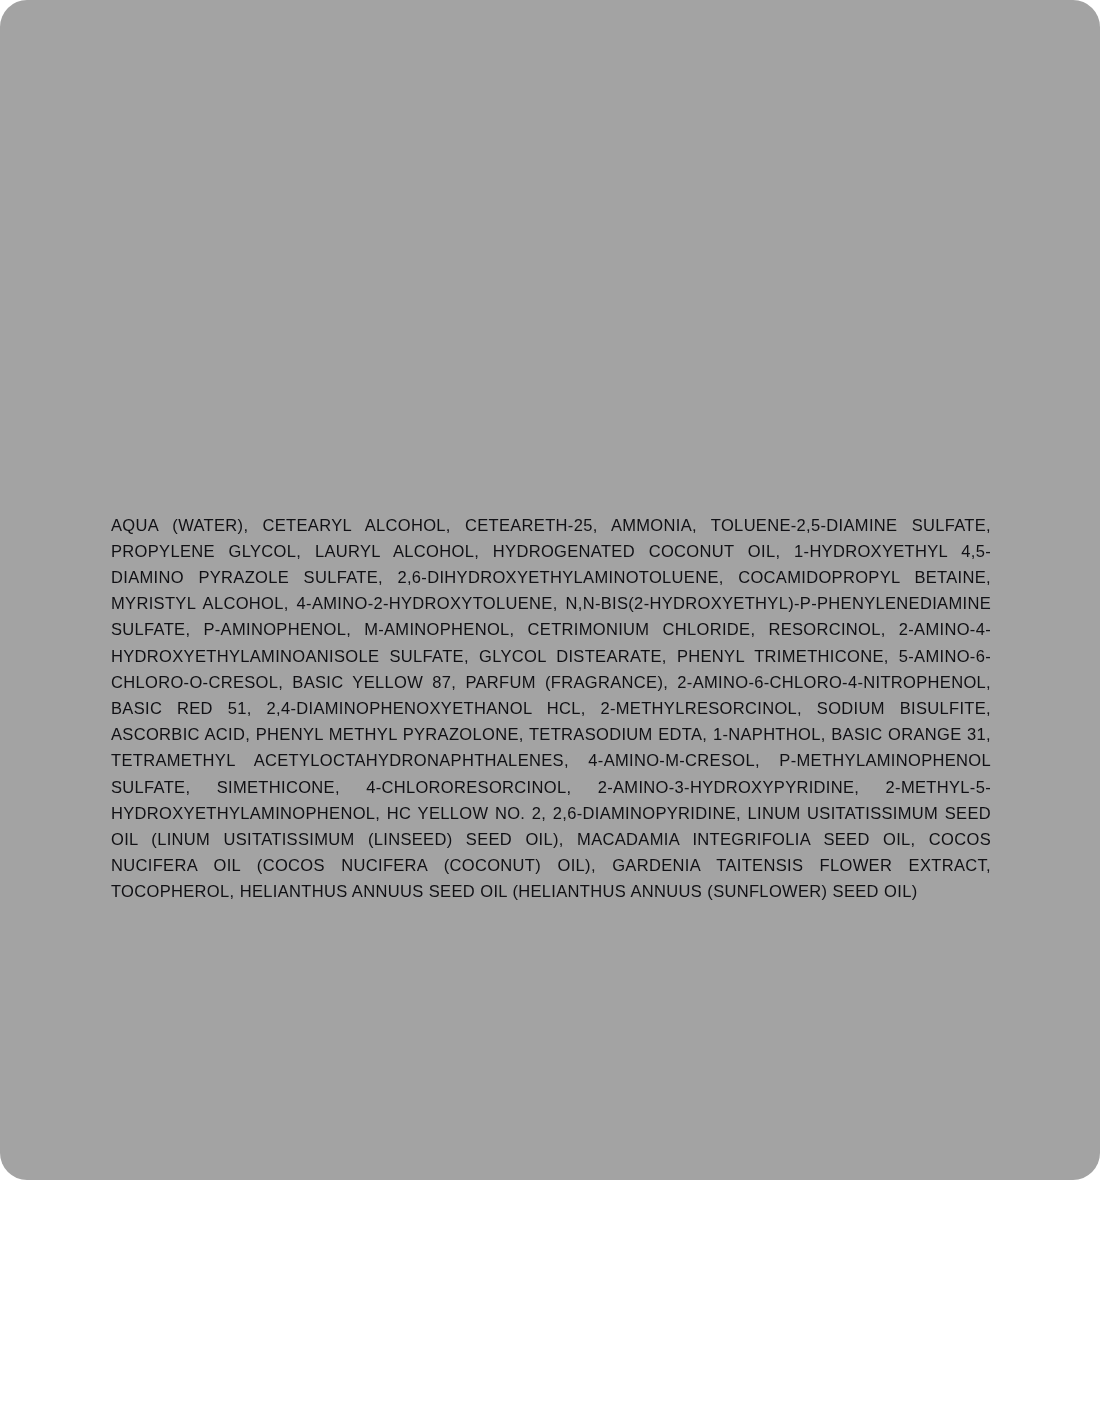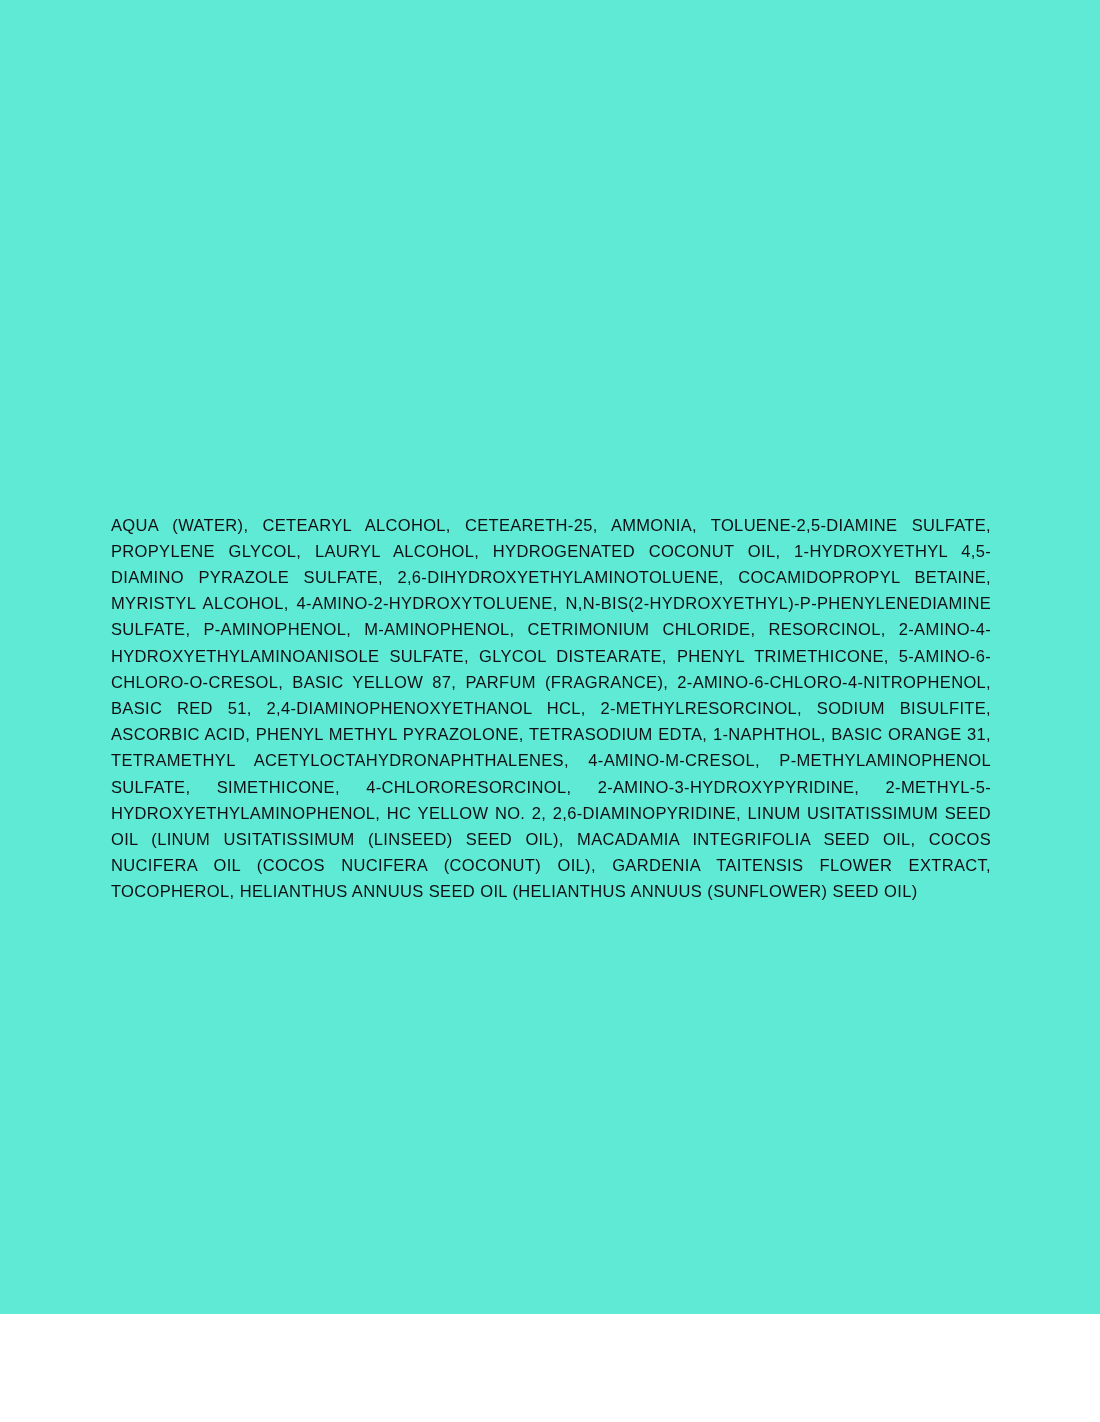--- a/index.html
+++ b/index.html
@@ -13,22 +13,23 @@
     font-family: "Liberation Sans", sans-serif;
     color: #000000;
     position: relative;
     overflow: hidden;
   }
   .page {
     position: absolute;
     left: 0;
     top: 0;
     width: 1100px;
-    height: 1314px;
-    background: #5eead4;
+    height: 1180px;
+    background: #a3a3a3;
+    border-radius: 27px;
   }
   .ingredients-block {
     position: absolute;
     left: 111px;
     top: 495px;
     width: 880px;
   }
   .ingredients-text {
     font-size: 16.5px;
     line-height: 26.2px;

